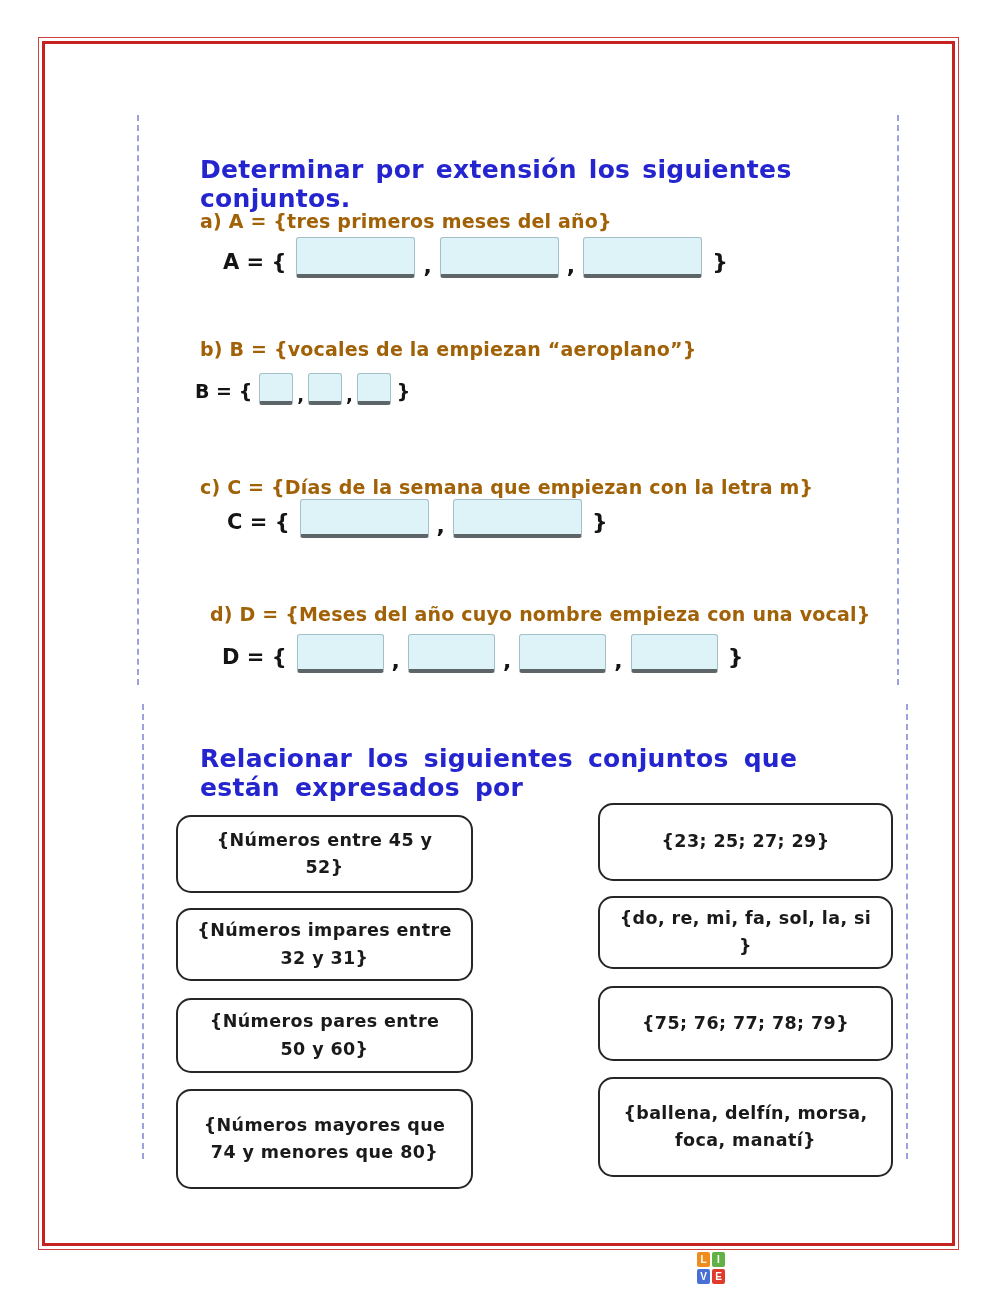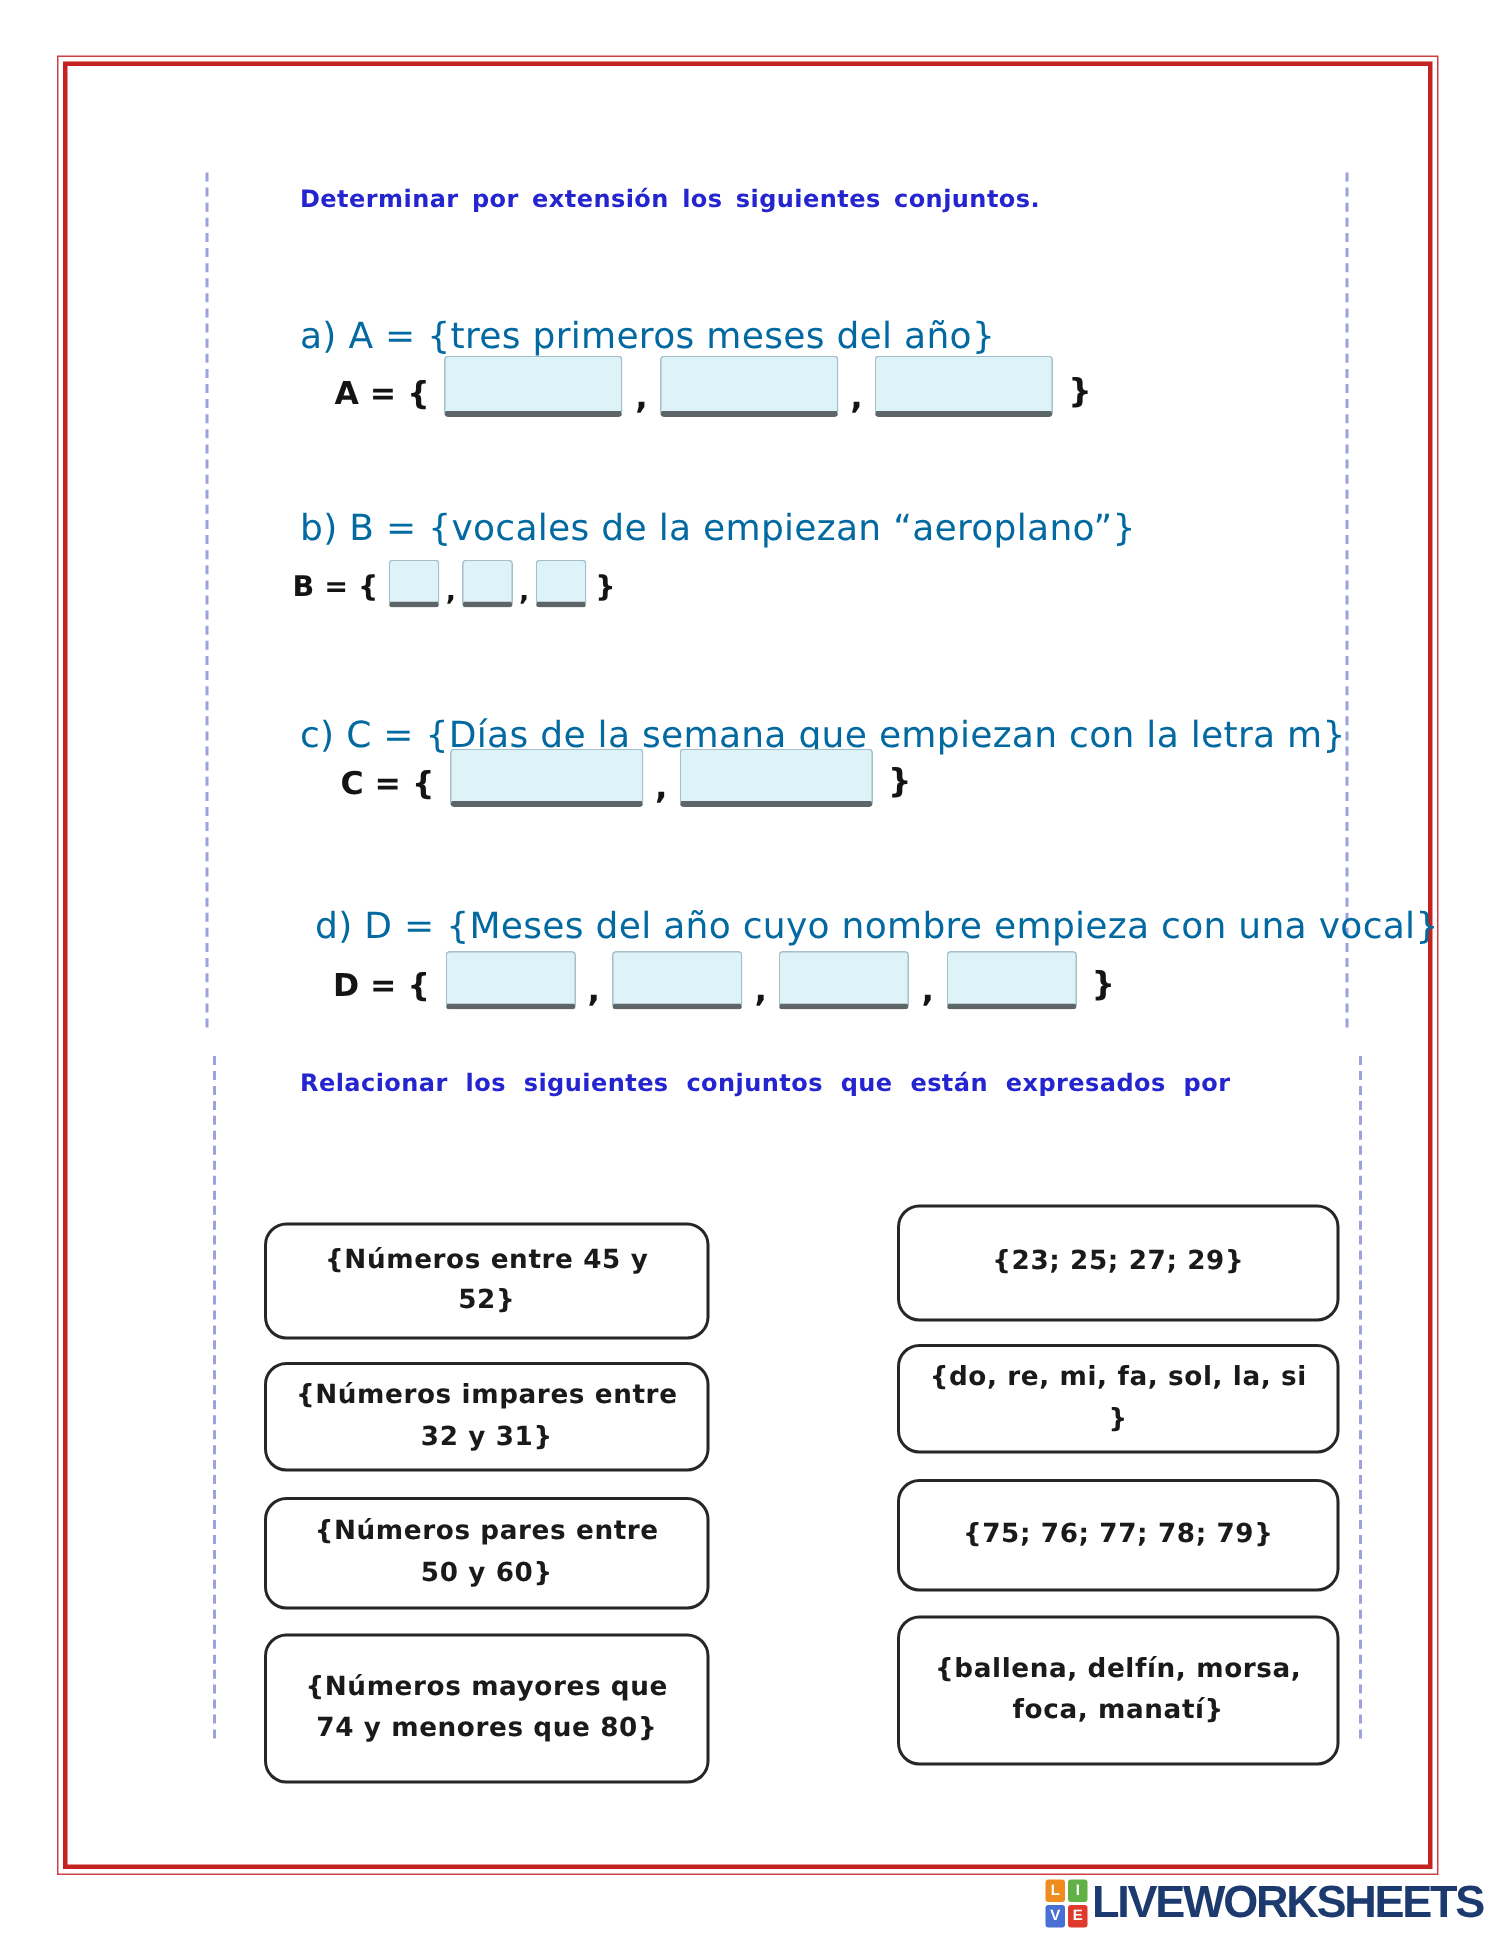--- a/index.html
+++ b/index.html
@@ -11,26 +11,26 @@
                border:1px solid #d04040;box-sizing:border-box;}
   .frame-inner{position:absolute;inset:3px;border:3px solid #c52222;box-sizing:border-box;}
 
   
   .dash{position:absolute;width:0;border-left:2px dashed #9ba2de;}
   .dash-s1-l{left:137px;top:115px;height:570px;}
   .dash-s1-r{left:897px;top:115px;height:570px;}
   .dash-s2-l{left:142px;top:704px;height:455px;}
   .dash-s2-r{left:906px;top:704px;height:455px;}
 
-  .blue-title{position:absolute;color:#2525d0;font-weight:bold;font-size:16px;letter-spacing:.3px;}
+  .blue-title{position:absolute;color:#2525d0;font-weight:bold;font-size:25px;letter-spacing:.3px;margin-top:32px;}
   .title1{left:200px;top:123px;width:640px;word-spacing:3px;}
   .title2-l1{left:200px;top:712px;width:680px;word-spacing:6px;}
   .title2-l2{left:200px;top:740px;width:680px;word-spacing:6px;}
 
-  .statement{position:absolute;color:#0369a1;font-weight:normal;font-size:24px;letter-spacing:.2px;}
+  .statement{position:absolute;color:#a16207;font-weight:bold;font-size:19px;letter-spacing:.2px;}
   .st-a{left:200px;top:210px;}
   .st-b{left:200px;top:338px;}
   .st-c{left:200px;top:476px;}
   .st-d{left:200px;top:603px;margin-left:10px;}
 
   .answer-row{position:absolute;display:flex;align-items:flex-end;color:#141414;font-weight:bold;}
   .row-a{left:223px;top:236px;height:42px;}
   .row-b{left:195px;top:371px;height:34px;}
   .row-c{left:227px;top:498px;height:40px;}
   .row-d{left:222px;top:631px;height:42px;}
@@ -160,16 +160,15 @@
     <span>{ballena, delfín, morsa, foca, manatí}</span>
   </div>
 
   <div class="brand">
     <div class="logo-grid">
       <span class="logo-cell cell-l">L</span>
       <span class="logo-cell cell-i">I</span>
       <span class="logo-cell cell-v">V</span>
       <span class="logo-cell cell-e">E</span>
     </div>
-    <span class="brand-text">LIVEWORKSHEETS</span>
   </div>
 
 </div>
 
 </body></html>

